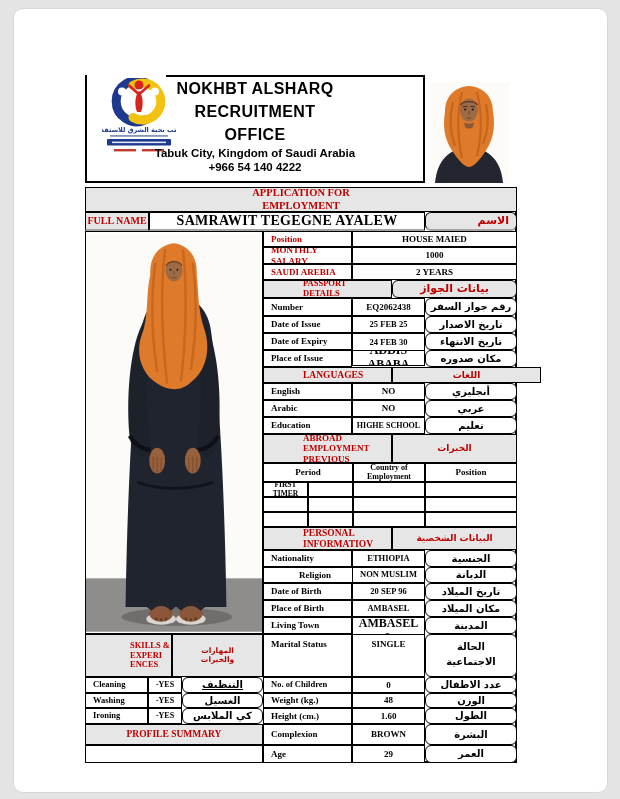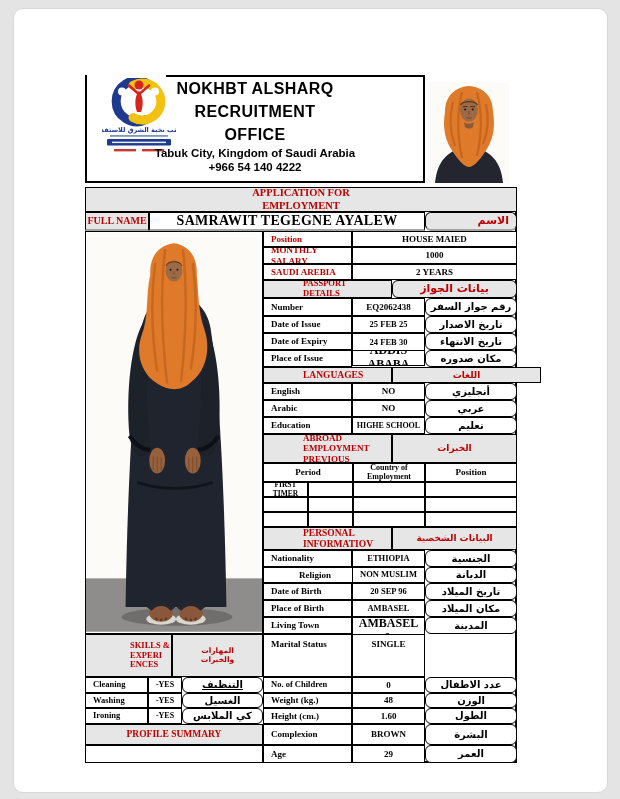--- a/index.html
+++ b/index.html
@@ -227,20 +227,22 @@
   <div class="cell lft" style="left:263px;top:600px;width:89px;height:17px;">Place of Birth</div>
   <div class="cell" style="left:352px;top:600px;width:73px;height:17px;font-size:8.5px;">AMBASEL</div>
   <div class="cell ar" style="left:425px;top:600px;width:92px;height:17px;">مكان الميلاد</div>
 
   <div class="cell lft" style="left:263px;top:617px;width:89px;height:17px;">Living Town</div>
   <div class="cell" style="left:352px;top:617px;width:73px;height:28px;font-size:12px;">AMBASEL &amp;</div>
   <div class="cell ar" style="left:425px;top:617px;width:92px;height:17px;">المدينة</div>
 
   <div class="cell lft topal" style="left:263px;top:634px;width:89px;height:43px;">Marital Status</div>
   <div class="cell topal" style="left:352px;top:634px;width:73px;height:43px;">SINGLE</div>
+  <div class="cell ar pre topal" style="left:425px;top:634px;width:92px;height:43px;line-height:1.5;">الحالة
+الاجتماعية</div>
 
   <div class="cell lft" style="left:263px;top:677px;width:89px;height:16px;font-size:8.5px;font-family:Liberation Serif, serif;">No. of Children</div>
   <div class="cell" style="left:352px;top:677px;width:73px;height:16px;">0</div>
   <div class="cell ar" style="left:425px;top:677px;width:92px;height:16px;">عدد الاطفال</div>
 
   <div class="cell lft" style="left:263px;top:693px;width:89px;height:15px;">Weight (kg.)</div>
   <div class="cell" style="left:352px;top:693px;width:73px;height:15px;">48</div>
   <div class="cell ar" style="left:425px;top:693px;width:92px;height:15px;">الوزن</div>
 
   <div class="cell lft" style="left:263px;top:708px;width:89px;height:16px;">Height (cm.)</div>

